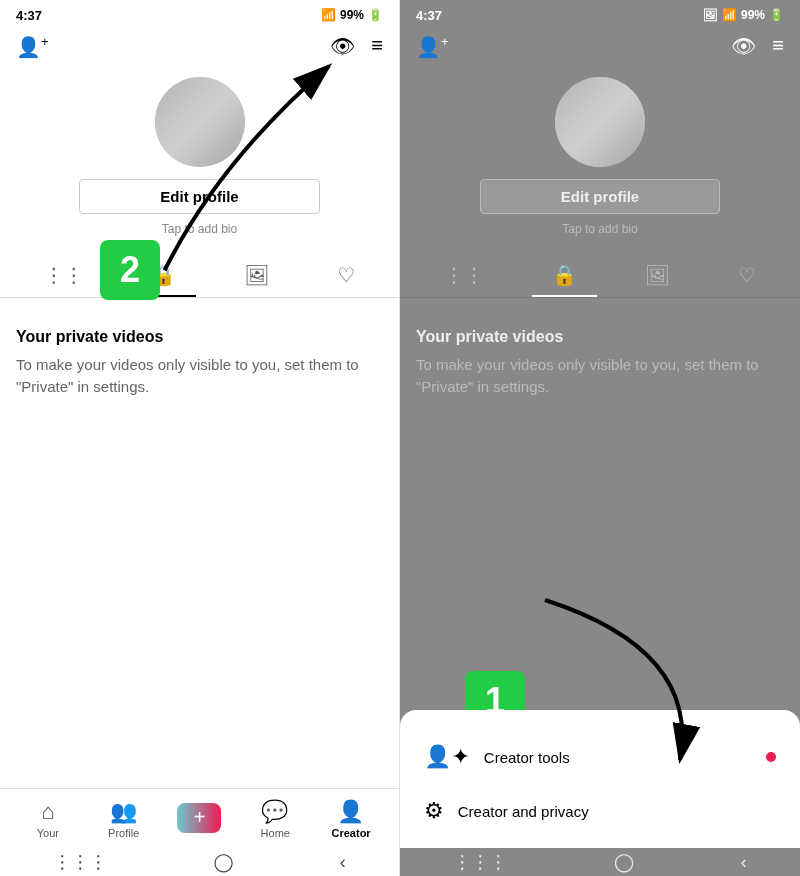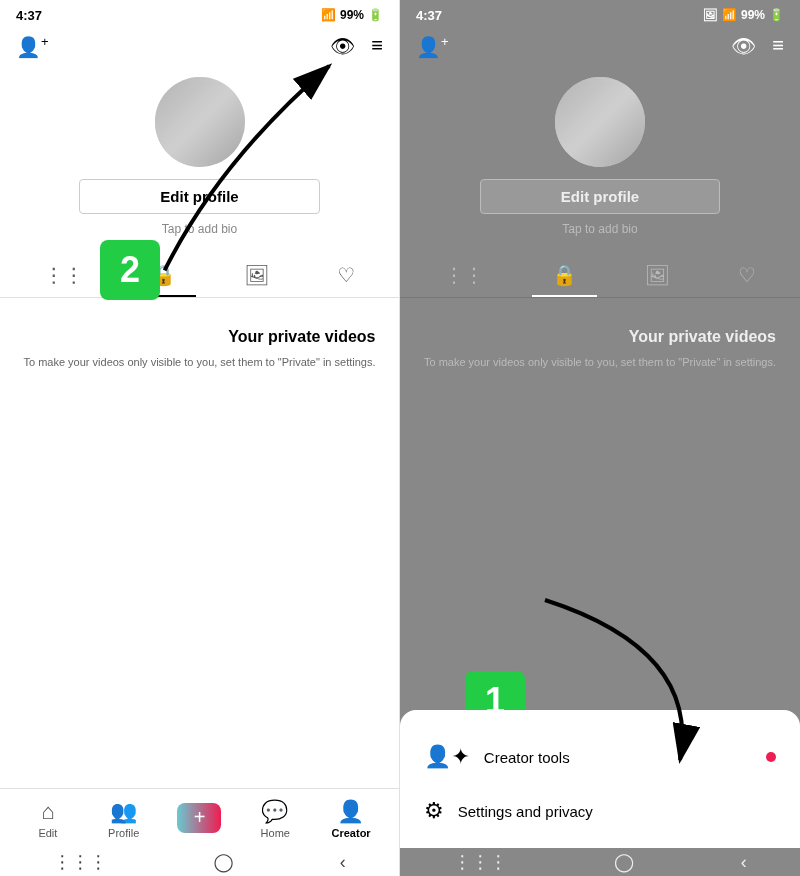--- a/index.html
+++ b/index.html
@@ -145,32 +145,32 @@
     .right-panel .tab-item { color: #bbb; }
 
     .tab-item.active {
       color: #000;
       border-bottom: 2px solid #000;
     }
     .right-panel .tab-item.active { color: #fff; border-bottom-color: #fff; }
 
     
     .private-videos {
-      text-align: right;
+      text-align: left;
       padding: 10px 16px;
     }
     .private-videos h3 {
       font-size: 16px;
       font-weight: 700;
       margin-bottom: 8px;
       color: #000;
     }
     .right-panel .private-videos h3 { color: #eee; }
     .private-videos p {
-      font-size: 11px;
+      font-size: 15px;
       color: #666;
       line-height: 1.5;
     }
     .right-panel .private-videos p { color: #bbb; }
 
     
     .bottom-nav {
       height: 60px;
       display: flex;
       justify-content: space-around;
@@ -334,21 +334,21 @@
 
     <div class="private-videos">
       <h3>Your private videos</h3>
       <p>To make your videos only visible to you, set them to "Private" in settings.</p>
     </div>
   </div>
 
   <div class="bottom-nav">
     <div class="nav-item">
       <span class="nav-item-icon">⌂</span>
-      <span>Edit</span>
+      <span>Your</span>
     </div>
     <div class="nav-item">
       <span class="nav-item-icon">👥</span>
       <span>Profile</span>
     </div>
     <div class="nav-item">
       <div class="add-btn">+</div>
       <span></span>
     </div>
     <div class="nav-item">
@@ -424,21 +424,21 @@
   <div class="badge-green badge-1">1</div>
 
   <div class="bottom-sheet">
     <div class="sheet-item">
       <span class="sheet-item-icon">👤✦</span>
       <span>Creator tools</span>
       <div class="red-dot"></div>
     </div>
     <div class="sheet-item">
       <span class="sheet-item-icon">⚙</span>
-      <span>Settings and privacy</span>
+      <span>Creator and privacy</span>
     </div>
   </div>
 
   <div class="sys-bar">
     <span>⋮⋮⋮</span>
     <span>◯</span>
     <span>‹</span>
   </div>
 
   <svg class="arrow-overlay" viewBox="0 0 400 876">

